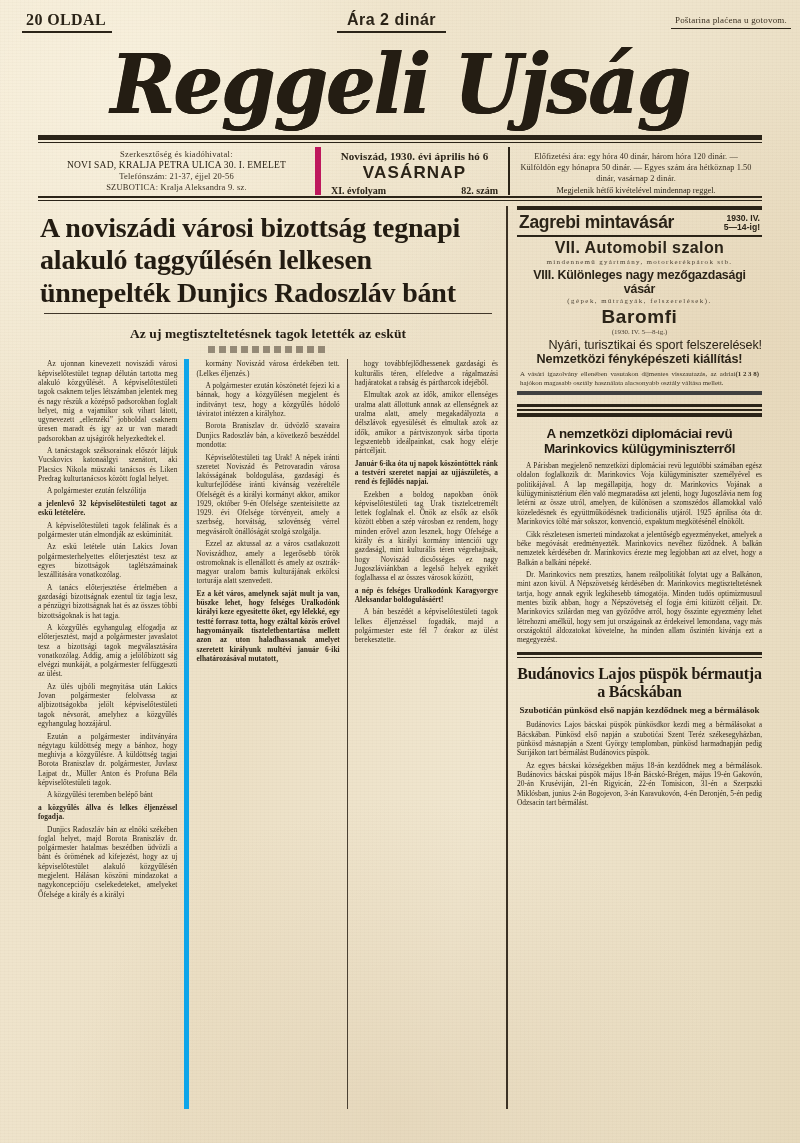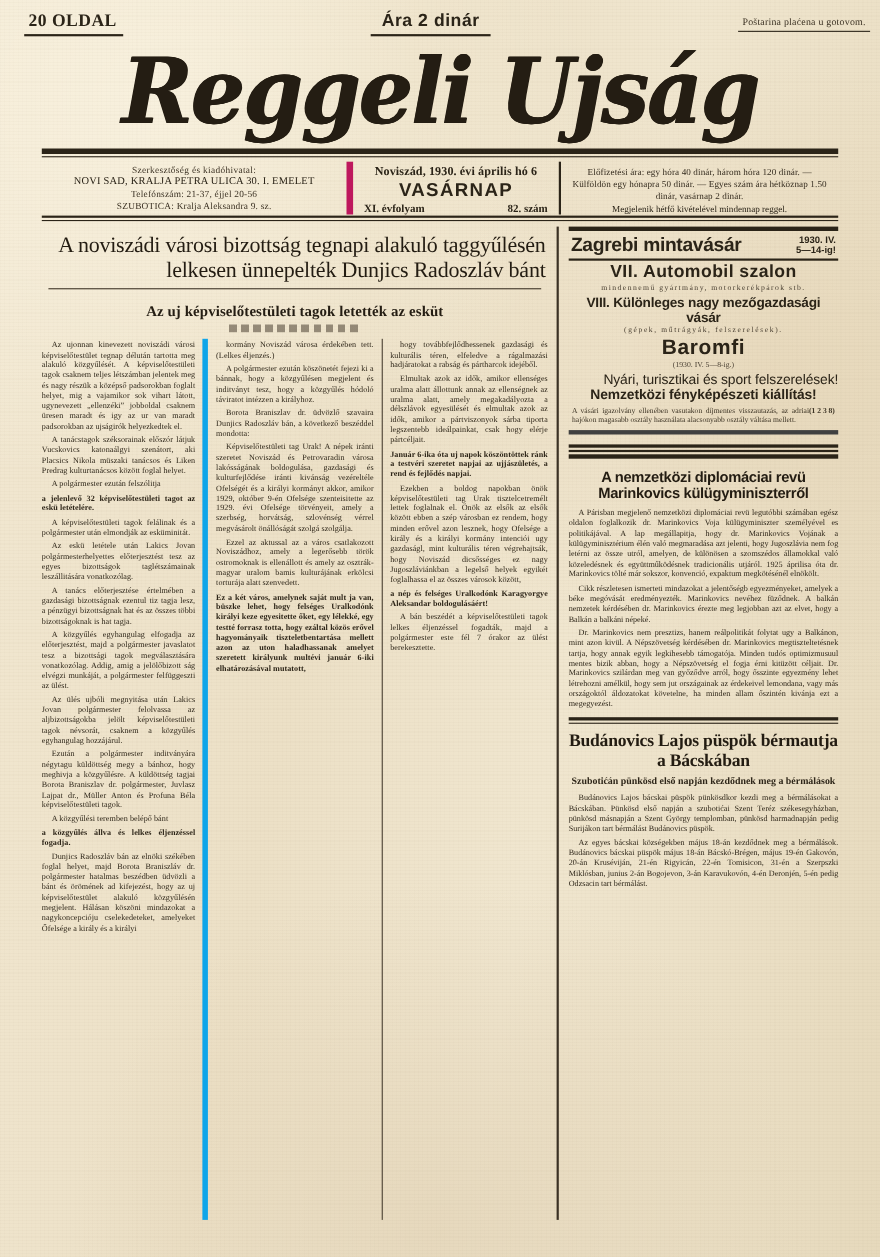--- a/index.html
+++ b/index.html
@@ -80,21 +80,21 @@
   .infobar-bot{position:absolute;left:38px;right:38px;top:196px;border-top:2px solid #2b2418;}
   .infobar-bot2{position:absolute;left:38px;right:38px;top:200px;border-top:1px solid #2b2418;}
 
   
   .main{position:absolute;left:38px;right:38px;top:206px;bottom:34px;display:flex;}
   .left-block{width:460px;display:flex;flex-direction:column;border-right:2px solid #3b3124;padding-right:8px;}
   .right-block{width:252px;padding-left:9px;display:flex;flex-direction:column;}
 
   
   .headline{
-    text-align:right;font-weight:normal;font-size:20px;line-height:1.16;
+    text-align:left;font-weight:bold;font-size:28px;line-height:1.16;
     letter-spacing:-.2px;margin:6px 2px 0;color:#231c12;
   }
   .subhead{
     text-align:center;font-weight:bold;font-size:13.5px;letter-spacing:.1px;
     margin:10px 0 3px;color:#241d13;
   }
   .hr-thin{border-top:1px solid #41372a;margin:4px 6px 2px;}
   .hr-deco{height:7px;margin:1px auto 4px;width:120px;
      background:repeating-linear-gradient(90deg,#4a3f31 0 7px,transparent 7px 11px);opacity:.55;}
 
@@ -184,34 +184,34 @@
     </div>
   </div>
   <div class="infobar-bot"></div>
   <div class="infobar-bot2"></div>
 
   <div class="main">
 
     <div class="left-block">
       <div class="headline">A noviszádi városi bizottság tegnapi alakuló taggyűlésén lelkesen ünnepelték Dunjics Radoszláv bánt</div>
       <div class="hr-thin"></div>
-      <div class="subhead">Az uj képviselőtestületi tagok letették az esküt</div>
+      <div class="subhead">Az uj megtiszteltetésnek tagok letették az esküt</div>
       <div class="hr-deco"></div>
 
       <div class="cols3">
         <div class="col c-a">
             <p>Az ujonnan kinevezett noviszádi városi képviselőtestület tegnap délután tartotta meg alakuló közgyűlését. A képviselőtestületi tagok csaknem teljes létszámban jelentek meg és nagy részük a középső padsorokban foglalt helyet, mig a vajamikor sok vihart látott, ugynevezett „ellenzéki” jobboldal csaknem üresen maradt és igy az ur van maradt padsorokban az ujságirók helyezkedtek el.</p>
             <p>A tanácstagok széksorainak előszór látjuk Vucskovics katonaálgyi szenátort, aki Placsics Nikola müszaki tanácsos és Liken Predrag kulturtanácsos között foglal helyet.</p>
             <p>A polgármester ezután felszólitja</p>
             <p class="b">a jelenlevő 32 képviselőtestületi tagot az eskü letételére.</p>
             <p>A képviselőtestületi tagok felálinak és a polgármester után elmondják az esküminitát.</p>
             <p>Az eskü letétele után Lakics Jovan polgármesterhelyettes előterjesztést tesz az egyes bizottságok taglétszámainak leszállitására vonatkozólag.</p>
             <p>A tanács előterjesztése értelmében a gazdasági bizottságnak ezentul tiz tagja lesz, a pénzügyi bizottságnak hat és az összes többi bizottságoknak is hat tagja.</p>
             <p>A közgyűlés egyhangulag elfogadja az előterjesztést, majd a polgármester javaslatot tesz a bizottsági tagok megválasztására vonatkozólag. Addig, amig a jelölőbizott ság elvégzi munkáját, a polgármester felfüggeszti az ülést.</p>
-            <p>Az ülés ujbóli megnyitása után Lakics Jovan polgármester felolvassa az aljbizottságokba jelölt képviselőtestületi tagok névsorát, csaknem a közgyűlés egyhangulag hozzájárul.</p>
+            <p>Az ülés ujbóli megnyitása után Lakics Jovan polgármester felolvassa az aljbizottságokba jelölt képviselőtestületi tagok névsorát, amelyhez a közgyűlés egyhangulag hozzájárul.</p>
             <p>Ezután a polgármester inditványára négytagu küldöttség megy a bánhoz, hogy meghivja a közgyűlésre. A küldöttség tagjai Borota Braniszlav dr. polgármester, Juvlasz Lajpat dr., Müller Anton és Profuna Béla képviselőtestületi tagok.</p>
             <p>A közgyűlési teremben belépő bánt</p>
             <p class="b">a közgyűlés állva és lelkes éljenzéssel fogadja.</p>
             <p>Dunjics Radoszláv bán az elnöki székében foglal helyet, majd Borota Braniszláv dr. polgármester hatalmas beszédben üdvözli a bánt és örömének ad kifejezést, hogy az uj képviselőtestület alakuló közgyűlésén megjelent. Hálásan köszöni mindazokat a nagykoncepcióju cselekedeteket, amelyeket Őfelsége a király és a királyi</p>
           </div>
         <div class="col c-b">
             <p>kormány Noviszád városa érdekében tett. (Lelkes éljenzés.)</p>
             <p>A polgármester ezután köszönetét fejezi ki a bánnak, hogy a közgyűlésen megjelent és inditványt tesz, hogy a közgyűlés hódoló táviratot intézzen a királyhoz.</p>
             <p>Borota Braniszlav dr. üdvözlő szavaira Dunjics Radoszláv bán, a következő beszéddel mondotta:</p>
             <p>Képviselőtestületi tag Urak! A népek iránti szeretet Noviszád és Petrovaradin városa lakósságának boldogulása, gazdasági és kulturfejlődése iránti kivánság vezéreltéle Ofelségét és a királyi kormányt akkor, amikor 1929, október 9-én Ofelsége szenteisitette az 1929. évi Ofelsége törvényeit, amely a szerbség, horvátság, szlovénség vérrel megvásárolt önállóságát szolgá szolgálja.</p>

